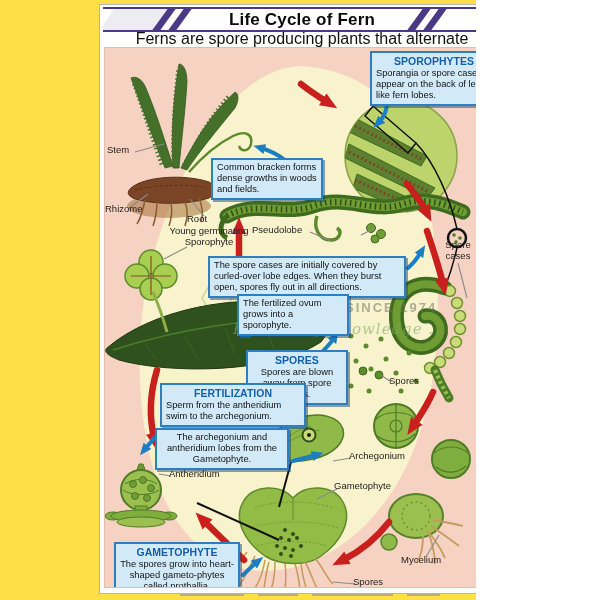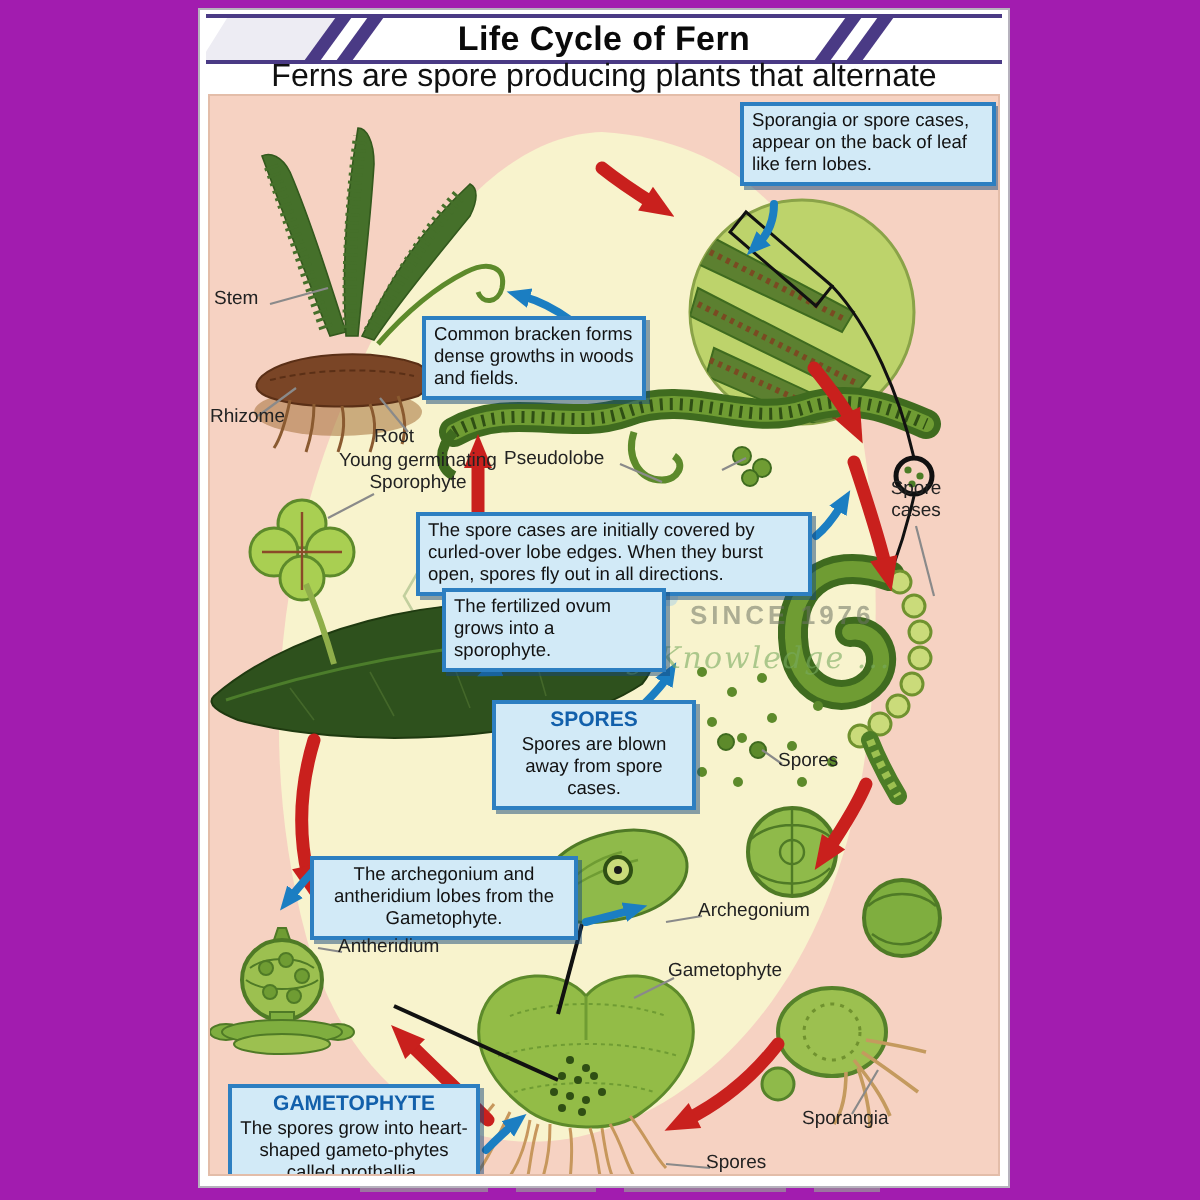--- a/index.html
+++ b/index.html
@@ -1,16 +1,16 @@
 <!DOCTYPE html>
 <html><head>
 <meta charset="utf-8">
 <style>
   html,body{margin:0;padding:0;background:#fff;}
-  .page{position:relative;width:600px;height:600px;background:#a21caf;overflow:hidden;
+  .page{position:relative;width:476px;height:600px;background:#fde047;overflow:hidden;
         font-family:"Liberation Sans",sans-serif;}
   .poster{position:absolute;left:99px;top:4px;width:404px;height:588px;background:#fff;
           border:1px solid #b6b2bd;}
   
   .banner{position:absolute;left:3px;top:2px;right:3px;height:21px;background:#fff;
           border-top:2px solid #4a3a85;border-bottom:2px solid #4a3a85;overflow:hidden;}
   .banner .logo-tab{position:absolute;left:4px;top:0;width:58px;height:21px;background:#edecf3;
           border-right:2px solid #cac5da;transform:skewX(-32deg);}
   .slash{position:absolute;top:-2px;width:8px;height:25px;background:#4a3a85;transform:skewX(-36deg);}
   .poster-title{position:absolute;left:0;right:0;top:0;height:21px;text-align:center;
@@ -290,38 +290,43 @@
           <path d="M303,220 C309,215 313,209 316,204" marker-end="url(#mb)"></path>
           <path d="M163,274 C156,280 148,284 141,287" marker-end="url(#mb)"></path>
           <path d="M217,304 C222,299 226,295 229,290" marker-end="url(#mb)"></path>
           <path d="M55,384 C49,390 44,396 40,401" marker-end="url(#mb)"></path>
           <path d="M188,413 C196,411 204,409 211,407" marker-end="url(#mb)"></path>
           <path d="M138,527 C143,522 147,518 152,514" marker-end="url(#mb)"></path>
         </g>
       </svg>
 
       <div class="wm-logo"></div>
-      <div class="wm-since">SINCE 1976</div>
+      <div class="wm-since">SINCE 1974</div>
       <div class="wm-tag">Enhancing Knowledge ...</div>
 
       <div class="callout" style="left:265px;top:3px;width:128px">
+        <div class="h">SPOROPHYTES</div>
         <div class="b">Sporangia or spore cases, appear on the back of leaf like fern lobes.</div>
       </div>
       <div class="callout" style="left:106px;top:110px;width:112px">
         <div class="b">Common bracken forms dense growths in woods and fields.</div>
       </div>
       <div class="callout" style="left:103px;top:208px;width:198px">
         <div class="b">The spore cases are initially covered by curled-over lobe edges. When they burst open, spores fly out in all directions.</div>
       </div>
-      <div class="callout" style="left:116px;top:246px;width:112px">
+      <div class="callout" style="left:132px;top:246px;width:112px">
         <div class="b">The fertilized ovum grows into a sporophyte.</div>
       </div>
       <div class="callout" style="left:141px;top:302px;width:102px">
         <div class="h">SPORES</div>
         <div class="b center">Spores are blown away from spore cases.</div>
+      </div>
+      <div class="callout" style="left:55px;top:335px;width:146px">
+        <div class="h">FERTILIZATION</div>
+        <div class="b">Sperm from the antheridium swim to the archegonium.</div>
       </div>
       <div class="callout" style="left:50px;top:380px;width:134px">
         <div class="b center">The archegonium and antheridium lobes from the Gametophyte.</div>
       </div>
       <div class="callout" style="left:9px;top:494px;width:126px">
         <div class="h">GAMETOPHYTE</div>
         <div class="b center">The spores grow into heart-shaped gameto-phytes called prothallia.</div>
       </div>
 
       <span class="lbl" style="left:2px;top:97px">Stem</span>
@@ -329,21 +334,21 @@
       <span class="lbl" style="left:82px;top:166px">Root</span>
       <span class="lbl center" style="left:58px;top:178px;width:92px">Young germinating
 Sporophyte</span>
       <span class="lbl" style="left:147px;top:177px">Pseudolobe</span>
       <span class="lbl center" style="left:330px;top:192px;width:46px">Spore
 cases</span>
       <span class="lbl" style="left:284px;top:328px">Spores</span>
       <span class="lbl" style="left:64px;top:421px">Antheridium</span>
       <span class="lbl" style="left:244px;top:403px">Archegonium</span>
       <span class="lbl" style="left:229px;top:433px">Gametophyte</span>
-      <span class="lbl" style="left:296px;top:507px">Sporangia</span>
+      <span class="lbl" style="left:296px;top:507px">Mycelium</span>
       <span class="lbl" style="left:248px;top:529px">Spores</span>
     </div>
   </div>
 
   <div class="microprint">
     <i style="width:70px"></i>
       <i style="width:44px"></i>
       <i style="width:90px"></i>
       <i style="width:36px"></i>
   </div>

